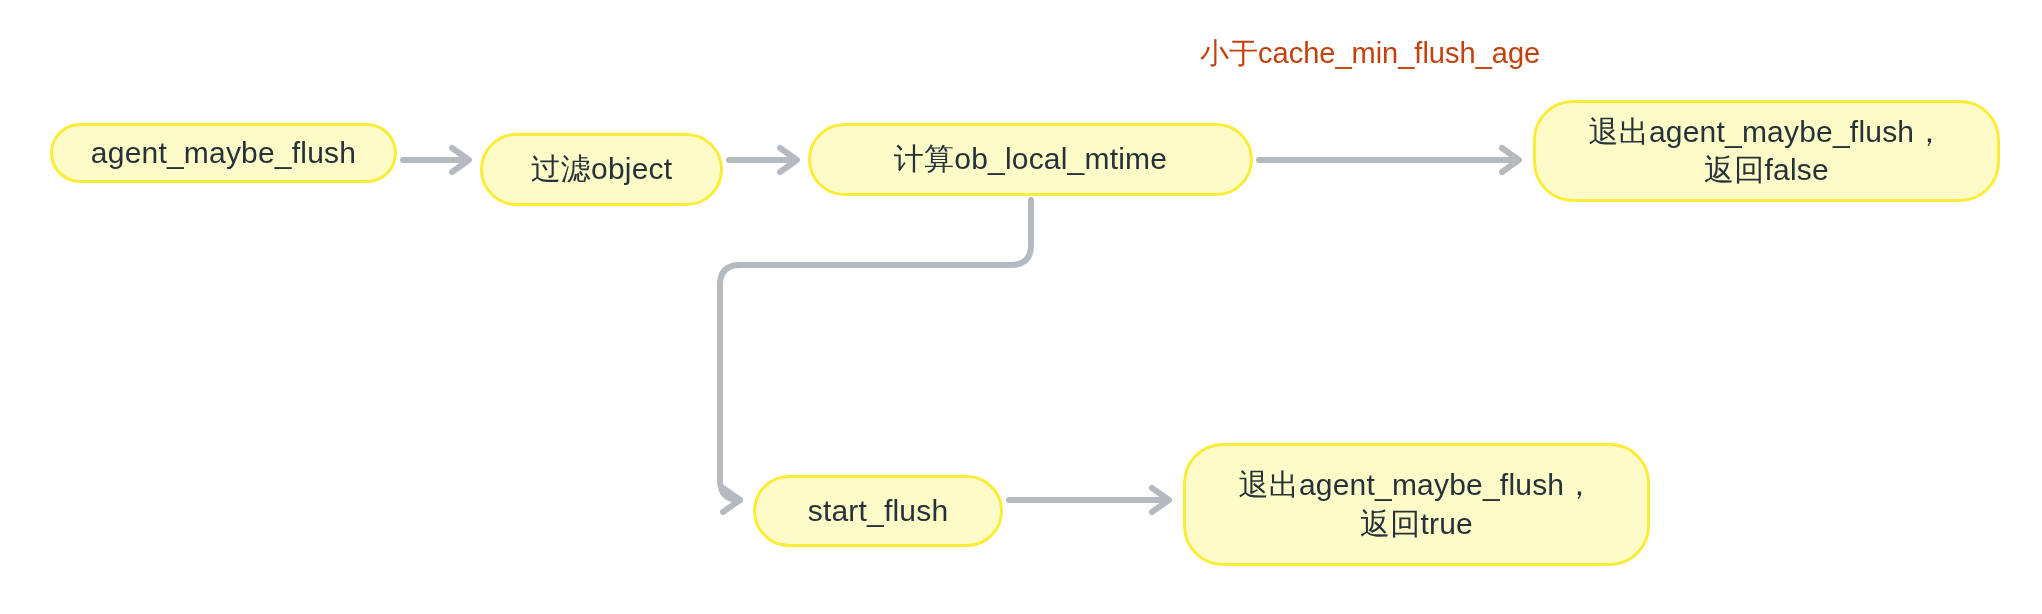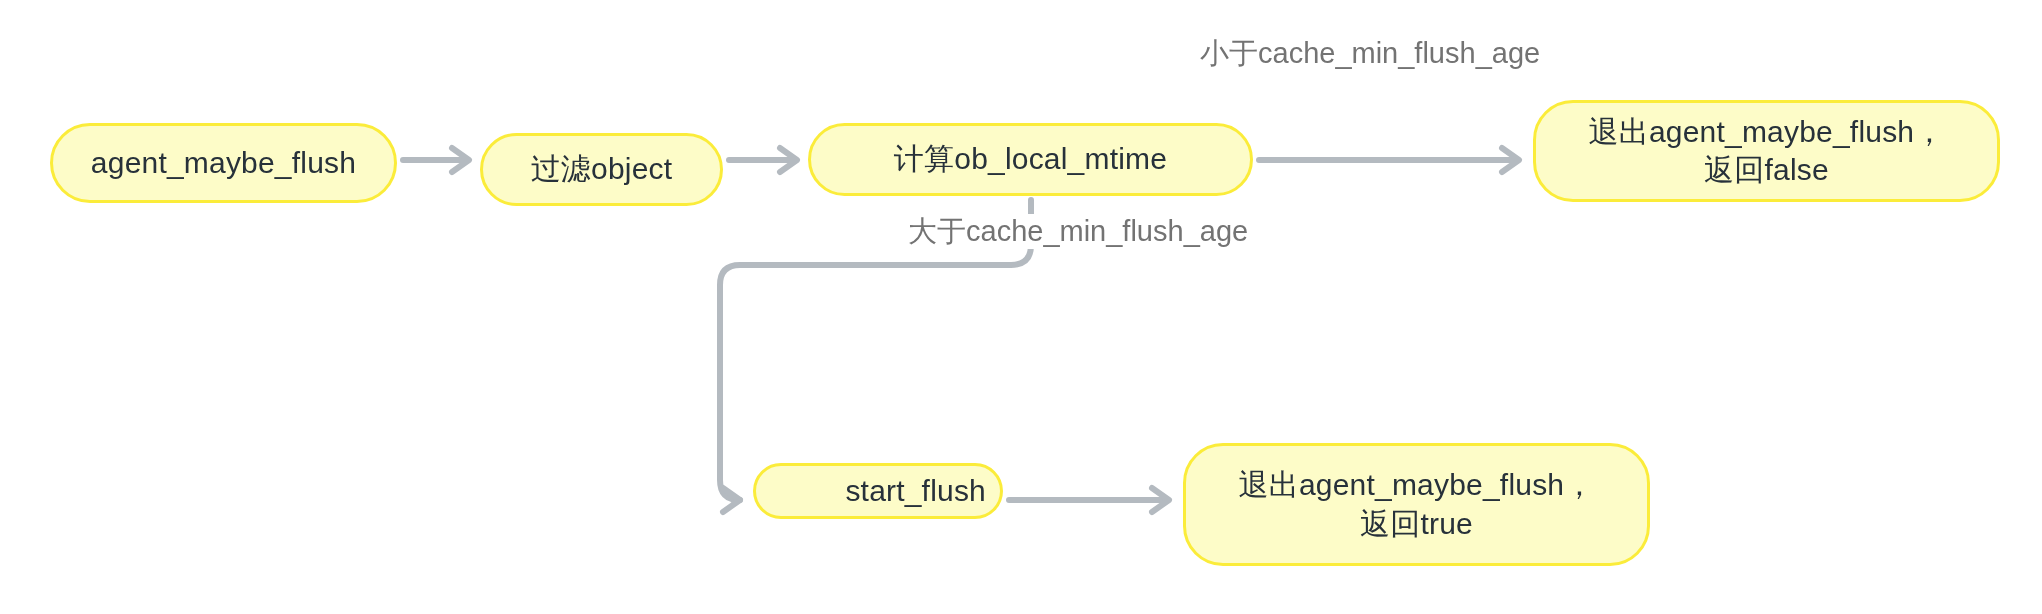--- a/index.html
+++ b/index.html
@@ -37,21 +37,21 @@
     border-radius: 40px;
     color: #27313a;
     font-size: 30px;
     line-height: 1.28;
     letter-spacing: 0.2px;
     white-space: pre-line;
     padding: 4px 14px;
   }
   .edge-label {
     position: absolute;
-    color: #737373;
+    color: #c2410c;
     font-size: 29px;
     line-height: 1.2;
     white-space: nowrap;
     background: #ffffff;
     padding: 0 6px;
   }
 </style>
 </head>
 <body>
 
@@ -80,43 +80,42 @@
         <polyline points="723,488 740,500 723,512"></polyline>
       </g>
 
       <g>
         <path d="M 1009 500 L 1162 500"></path>
         <polyline points="1152,488 1169,500 1152,512"></polyline>
       </g>
     </g>
   </svg>
 
-  <div class="node" style="left:50px; top:123px; width:347px; height:80px;">
+  <div class="node" style="left:50px; top:123px; width:347px; height:60px;">
     <span>agent_maybe_flush</span>
   </div>
 
   <div class="node" style="left:480px; top:123px; width:243px; height:73px;margin-top:10px;">
     <span>过滤object</span>
   </div>
 
   <div class="node" style="left:808px; top:123px; width:445px; height:73px;text-align:center;">
     <span>计算ob_local_mtime</span>
   </div>
 
   <div class="node" style="left:1533px; top:100px; width:467px; height:102px;">
     <span>退出agent_maybe_flush，
 返回false</span>
   </div>
 
-  <div class="node" style="left:753px; top:463px; width:250px; height:56px;justify-content:flex-end;">
+  <div class="node" style="left:753px; top:475px; width:250px; height:72px;">
     <span>start_flush</span>
   </div>
 
   <div class="node" style="left:1183px; top:443px; width:467px; height:123px;">
     <span>退出agent_maybe_flush，
 返回true</span>
   </div>
 
   <div class="edge-label" style="left:1194px; top:36px;">小于cache_min_flush_age</div>
 
-  <div class="edge-label" style="left:902px; top:214px;">大于cache_min_flush_age</div>
 
 </div>
 
 </body></html>

